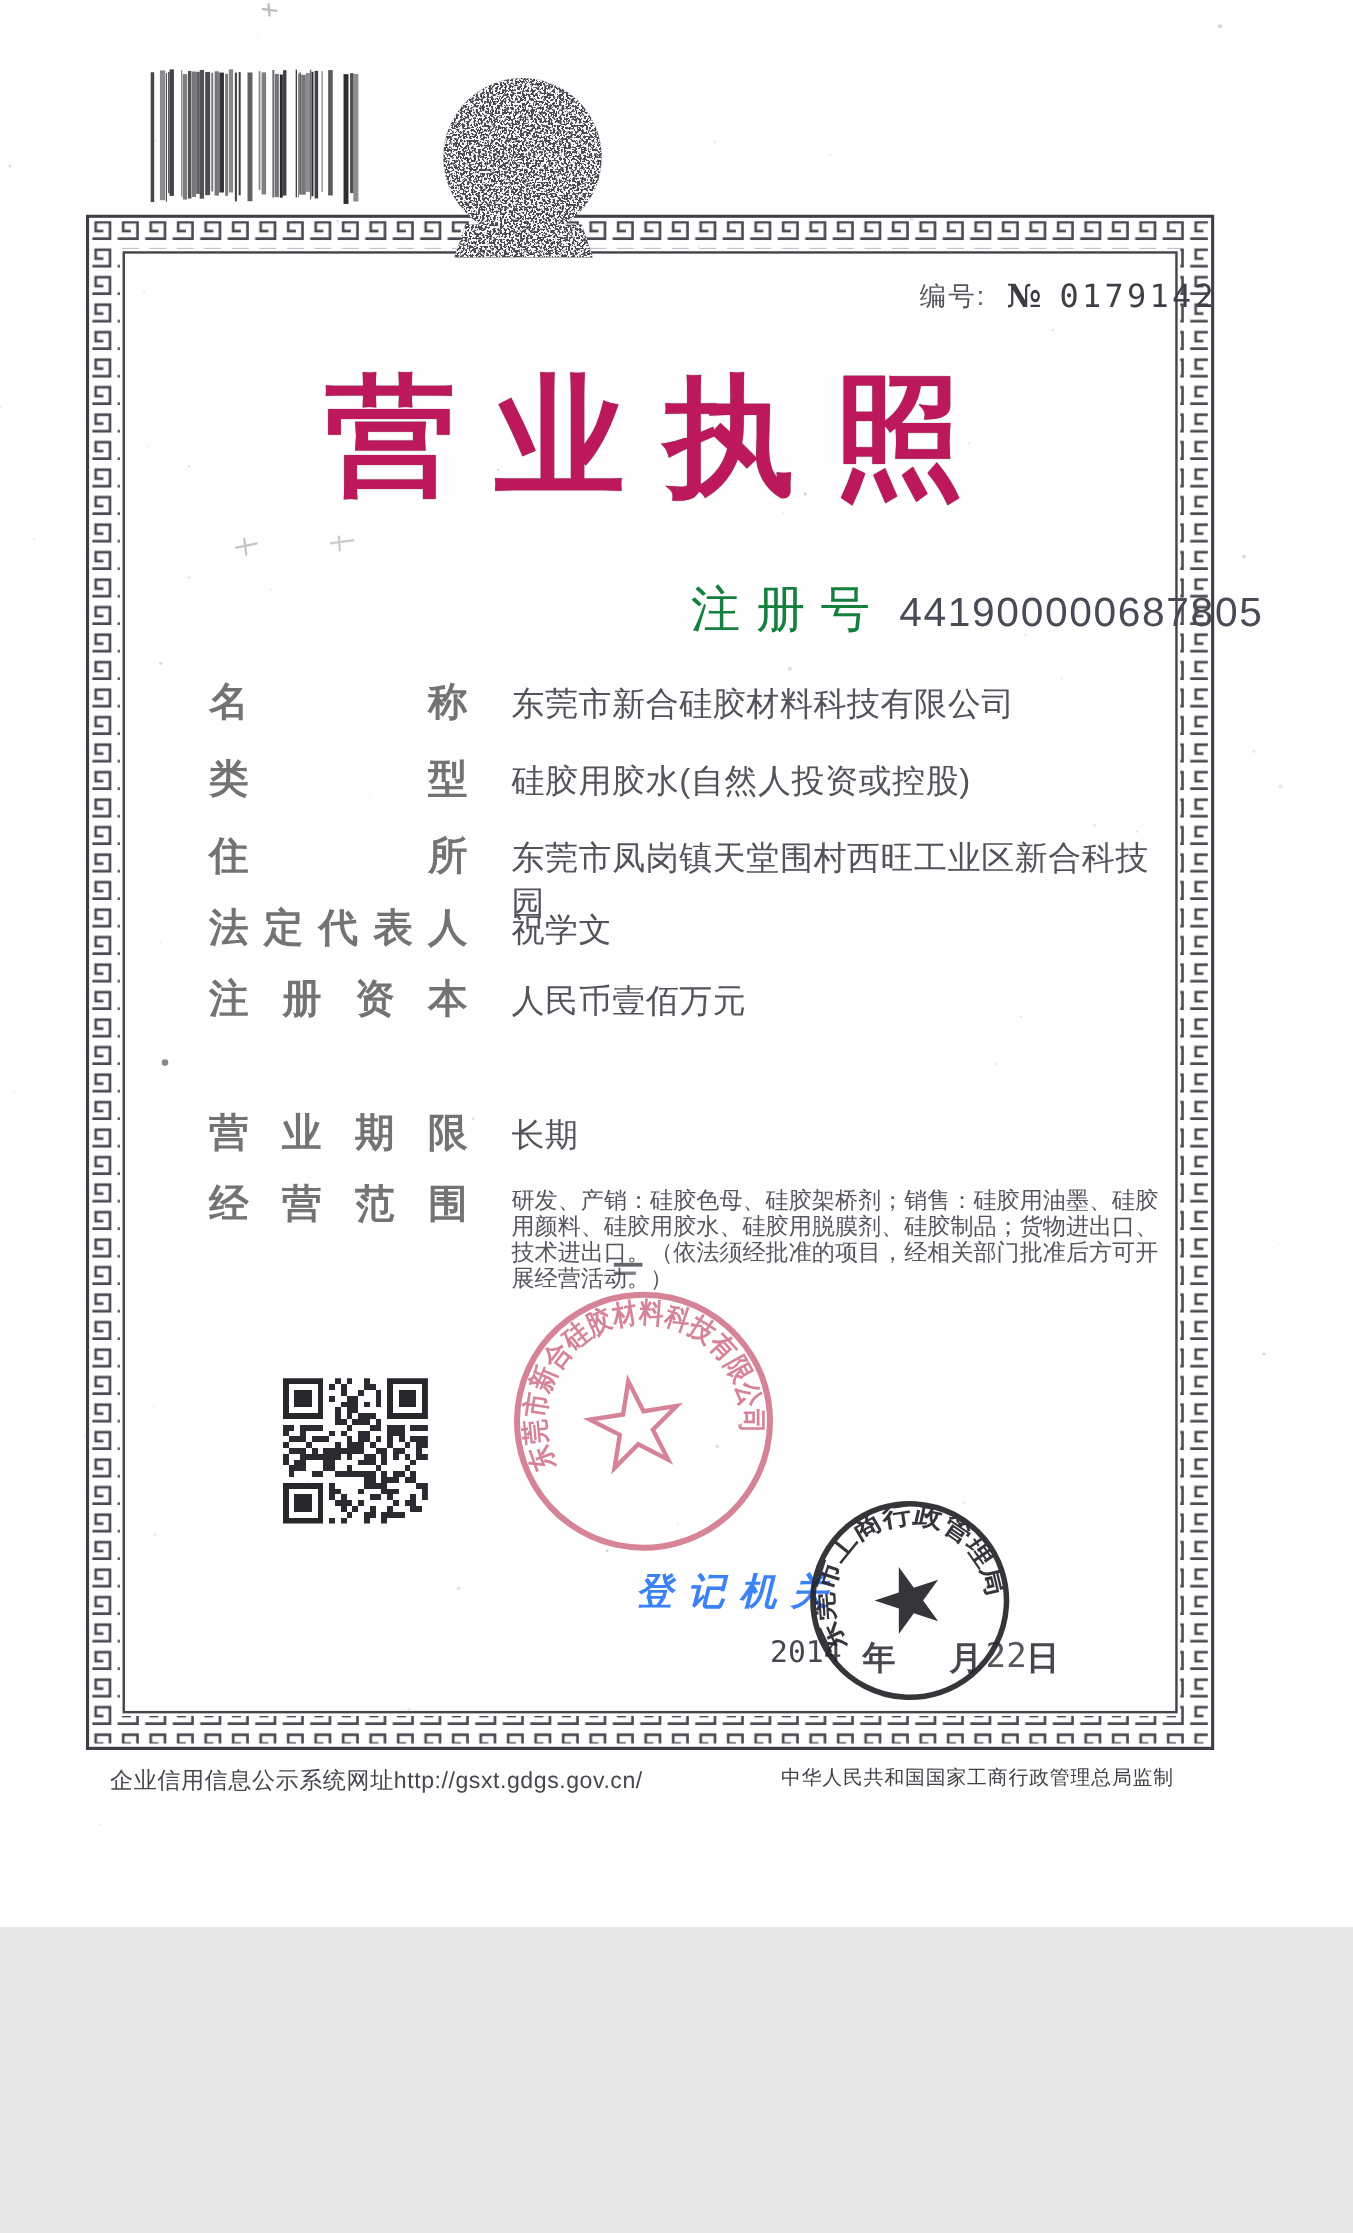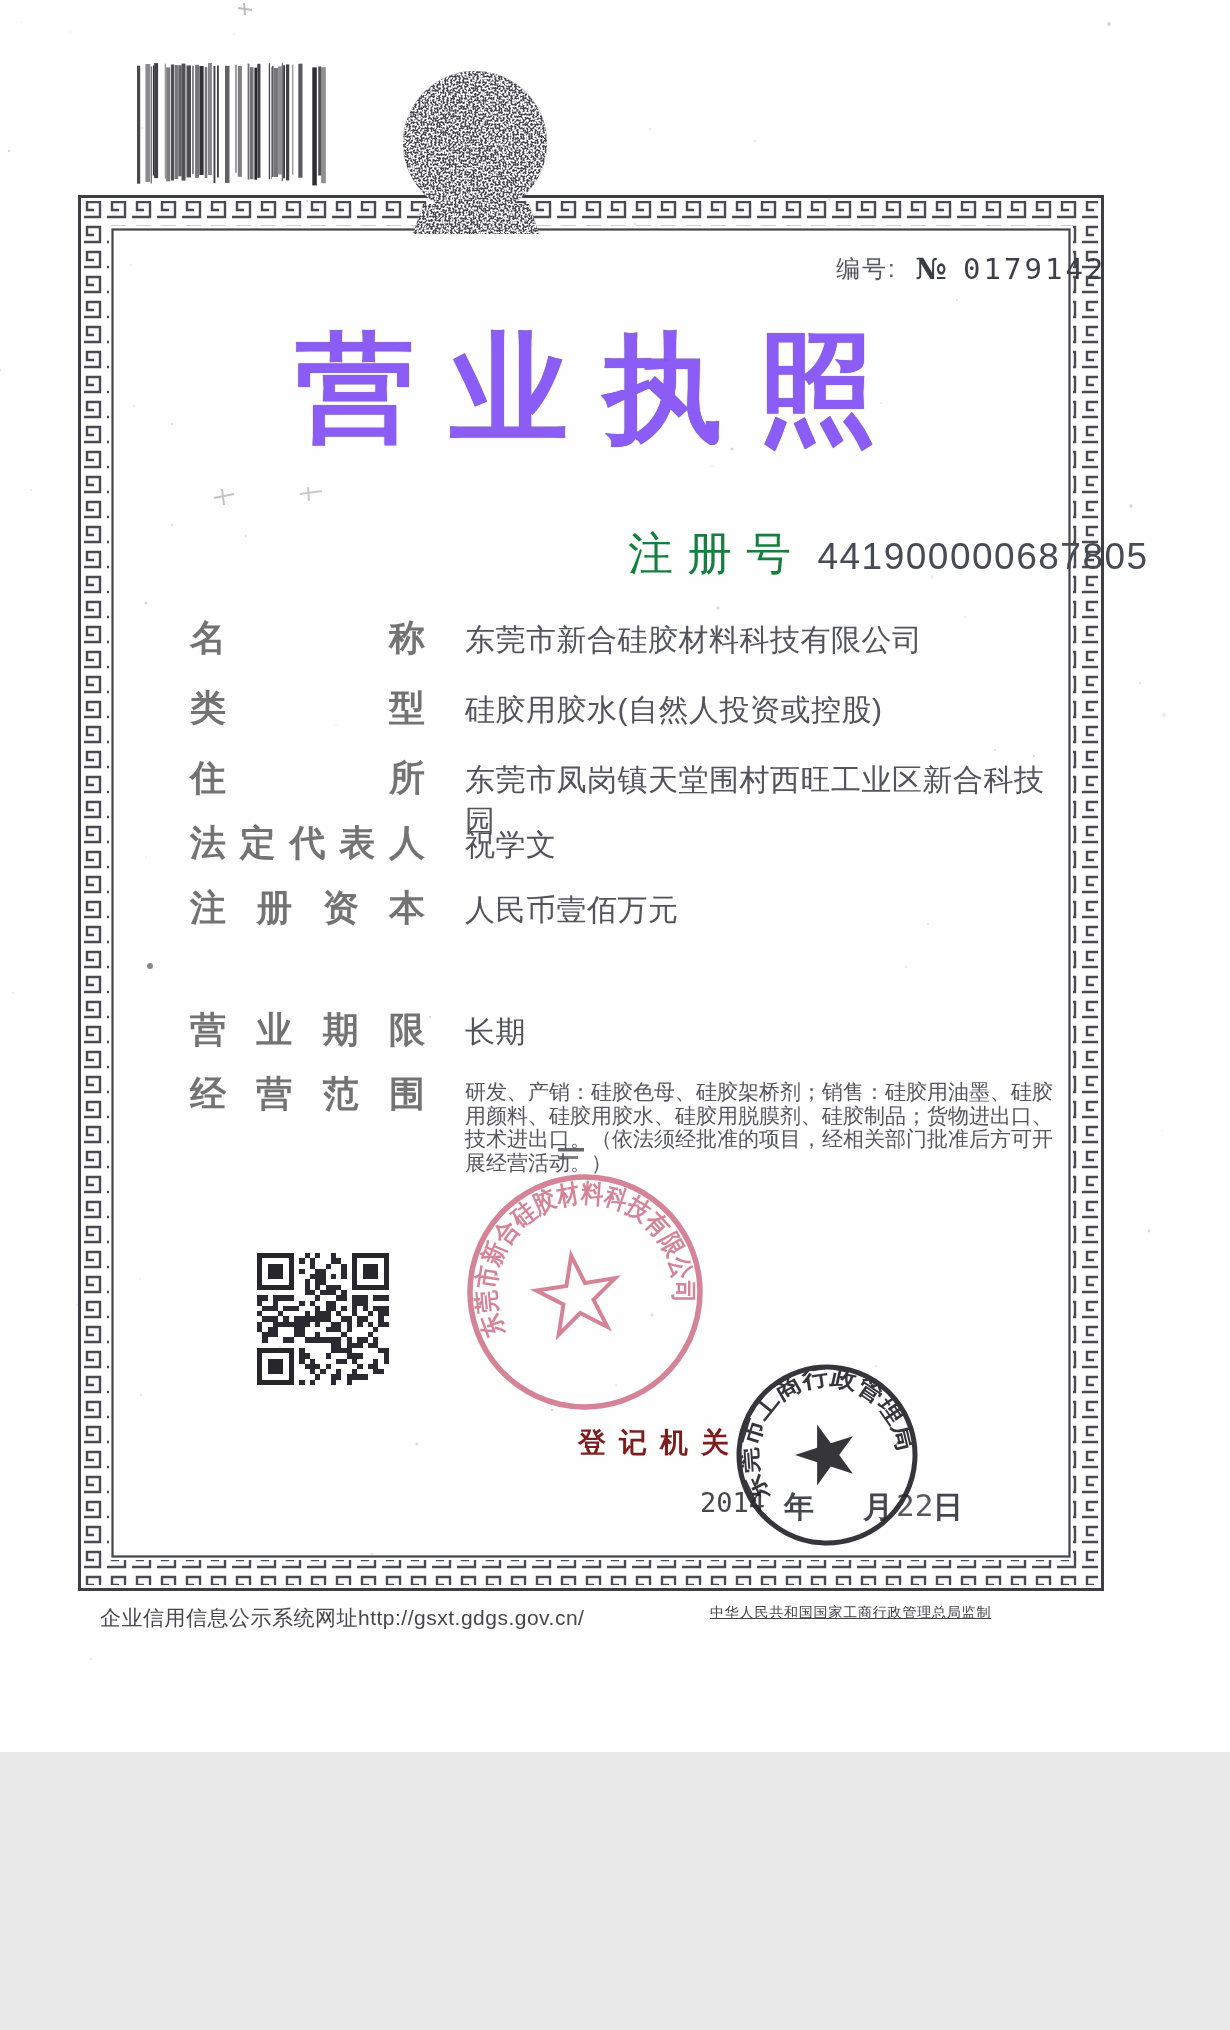--- a/index.html
+++ b/index.html
@@ -17,54 +17,53 @@
   .frame{left:78px;top:195px;}
   
   .serial{left:836px;top:252px;height:40px;white-space:nowrap;}
   .serial-label{font-size:24px;color:#55555e;letter-spacing:2px;vertical-align:middle;}
   .serial-no{font-family:"DejaVu Serif",serif;font-weight:bold;font-size:29px;color:#3c3c44;margin-left:14px;vertical-align:middle;}
   .serial-num{font-family:"DejaVu Sans Mono",monospace;font-size:29px;color:#3f3f47;letter-spacing:3px;margin-left:12px;vertical-align:middle;}
   
   .title{
     left:296px;top:330px;width:640px;margin:0;
     font-size:118px;line-height:1.15;font-weight:900;
-    letter-spacing:36px;color:#8b5cf6;white-space:nowrap;
+    letter-spacing:36px;color:#be185d;white-space:nowrap;
     text-shadow:0 0 1px #5a565e;
-    font-family:Liberation Mono, monospace;
   }
   
   .regno{left:628px;top:524px;white-space:nowrap;}
   .regno-label{font-size:45px;font-weight:400;letter-spacing:14px;color:#15803d;}
   .regno-value{font-size:37px;color:#474b55;letter-spacing:1.5px;margin-left:8px;}
   
   .row{left:0;width:1230px;height:60px;}
   .flabel{
     position:absolute;left:190px;top:0;width:235px;
     font-size:36px;font-weight:600;color:#737373;
     text-align:justify;text-align-last:justify;
   }
   .fvalue{
     position:absolute;left:465px;top:6px;width:592px;
     font-size:30px;color:#53535b;letter-spacing:0.5px;
   }
   .row-scope .fvalue{top:10px;font-size:21px;line-height:23.5px;letter-spacing:0;color:#55555d;}
   
   .qr{left:257px;top:1253px;width:132px;height:132px;}
   
-  .registrar{left:578px;top:1424px;font-size:28px;font-weight:600;letter-spacing:13px;color:#7f1d1d;white-space:nowrap;}
+  .registrar{left:578px;top:1424px;font-size:34px;font-weight:600;letter-spacing:13px;color:#3b82f6;white-space:nowrap;font-style:italic;}
   .dateline{left:0;top:1487px;width:1230px;height:42px;font-size:30px;color:#46464e;}
   .dateline span{position:absolute;top:0;}
   .d-year{left:700px;font-family:"DejaVu Sans Mono",monospace;font-size:27px;}
   .d-year-u{left:784px;font-weight:600;}
   .d-month-u{left:863px;font-weight:600;}
   .d-day{left:896px;font-family:"DejaVu Sans Mono",monospace;font-size:31px;opacity:.9;}
   .d-day-u{left:933px;font-weight:600;}
   
   .footer-left{left:100px;top:1604px;font-size:21px;letter-spacing:0.5px;color:#46464d;}
-  .footer-right{left:710px;top:1604px;font-size:14px;letter-spacing:0.8px;color:#3f3f46;text-decoration:underline;}
+  .footer-right{left:710px;top:1604px;font-size:18px;letter-spacing:0.8px;color:#3f3f46;}
   .stamps,.specks{left:0;top:0;pointer-events:none;}
 </style>
 </head>
 <body>
 
 <div class="page">
 
   <div class="abs barcode">
     <svg id="barcode-svg" width="195" height="124" viewBox="0 0 195 124">
         <rect x="2.0" y="3.7" width="3.2" height="118" fill="#26262b" opacity="0.84"></rect>

